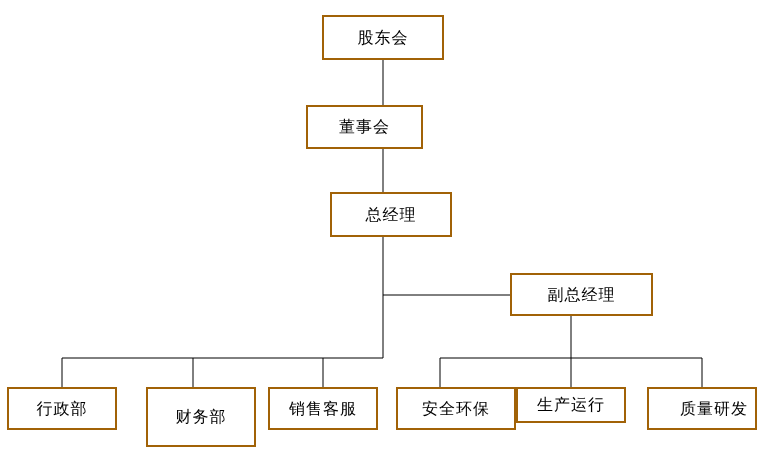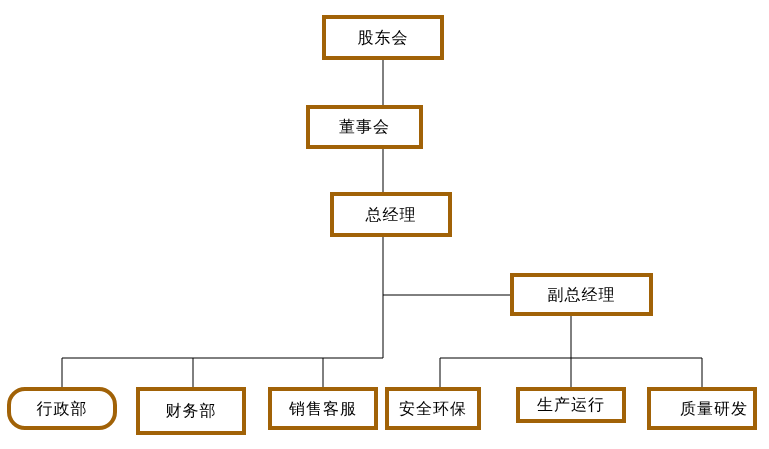--- a/index.html
+++ b/index.html
@@ -19,41 +19,41 @@
     position: absolute;
     left: 0;
     top: 0;
     width: 769px;
     height: 449px;
   }
   .node {
     position: absolute;
     box-sizing: border-box;
     background: #ffffff;
-    border: 4px solid #a16207;
+    border: 2px solid #a16207;
     color: #000000;
     font-size: 16px;
     line-height: 1;
     display: flex;
     align-items: center;
     justify-content: center;
     white-space: nowrap;
     letter-spacing: 1px;
   }
   
   #n-shareholders { left: 322px; top: 15px;  width: 122px; height: 45px; }
   #n-board        { left: 306px; top: 105px; width: 117px; height: 44px; }
   #n-gm           { left: 330px; top: 192px; width: 122px; height: 45px; }
   
   #n-dgm          { left: 510px; top: 273px; width: 143px; height: 43px; }
   
-  #n-admin        { left: 7px;   top: 387px; width: 110px; height: 43px; border-radius: 18px; }
-  #n-finance      { left: 136px; top: 387px; width: 110px; height: 48px; }
+  #n-admin        { left: 7px;   top: 387px; width: 110px; height: 43px; }
+  #n-finance      { left: 146px; top: 387px; width: 110px; height: 60px; }
   #n-sales        { left: 268px; top: 387px; width: 110px; height: 43px; }
-  #n-safety       { left: 385px; top: 387px; width: 96px; height: 43px; }
+  #n-safety       { left: 396px; top: 387px; width: 120px; height: 43px; }
   #n-production   { left: 516px; top: 387px; width: 110px; height: 36px; }
   #n-quality      { left: 647px; top: 387px; width: 110px; height: 43px; padding-left: 24px; }
 </style>
 </head>
 <body>
 
 <div id="canvas">
 
   <svg id="connectors" viewBox="0 0 769 449" xmlns="http://www.w3.org/2000/svg">
     <g stroke="#000000" stroke-width="1" fill="none">

